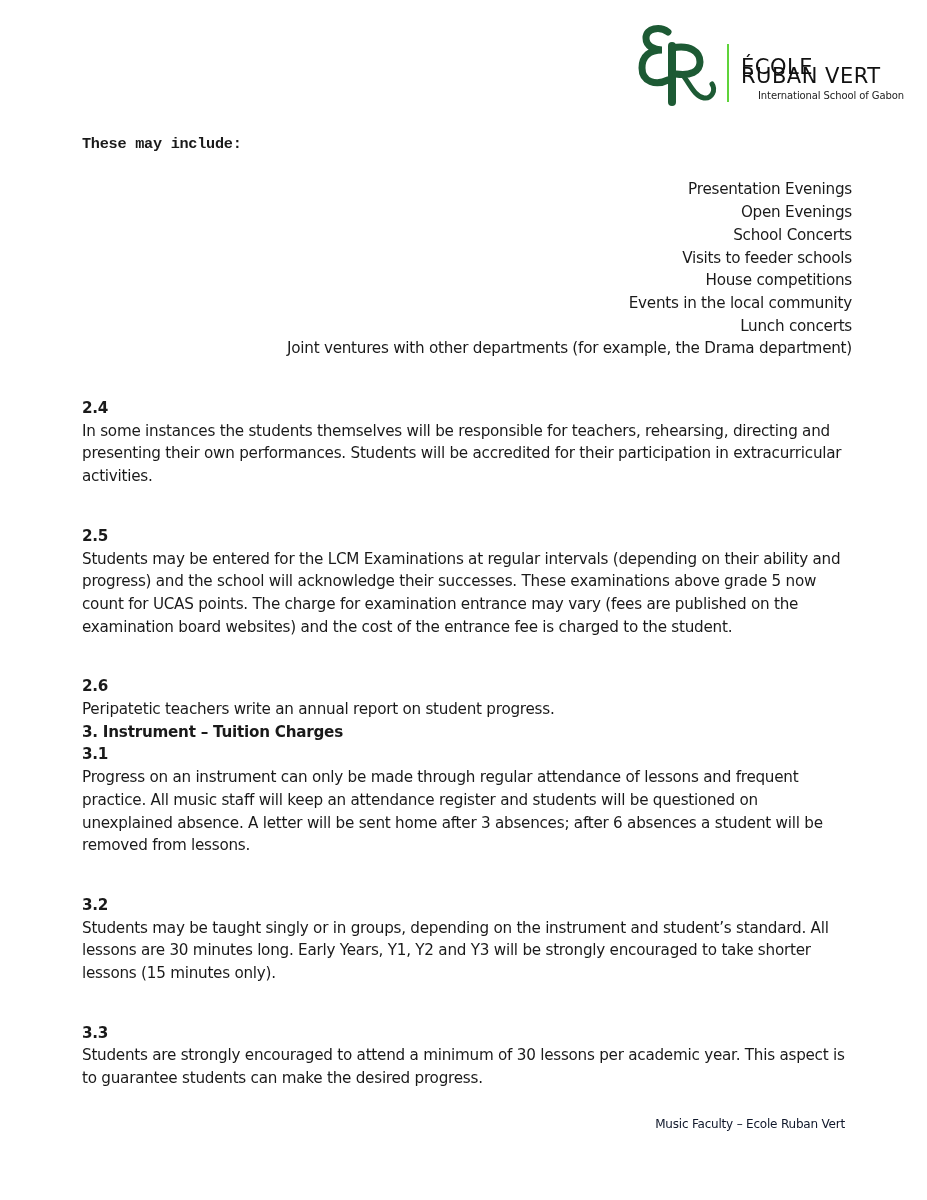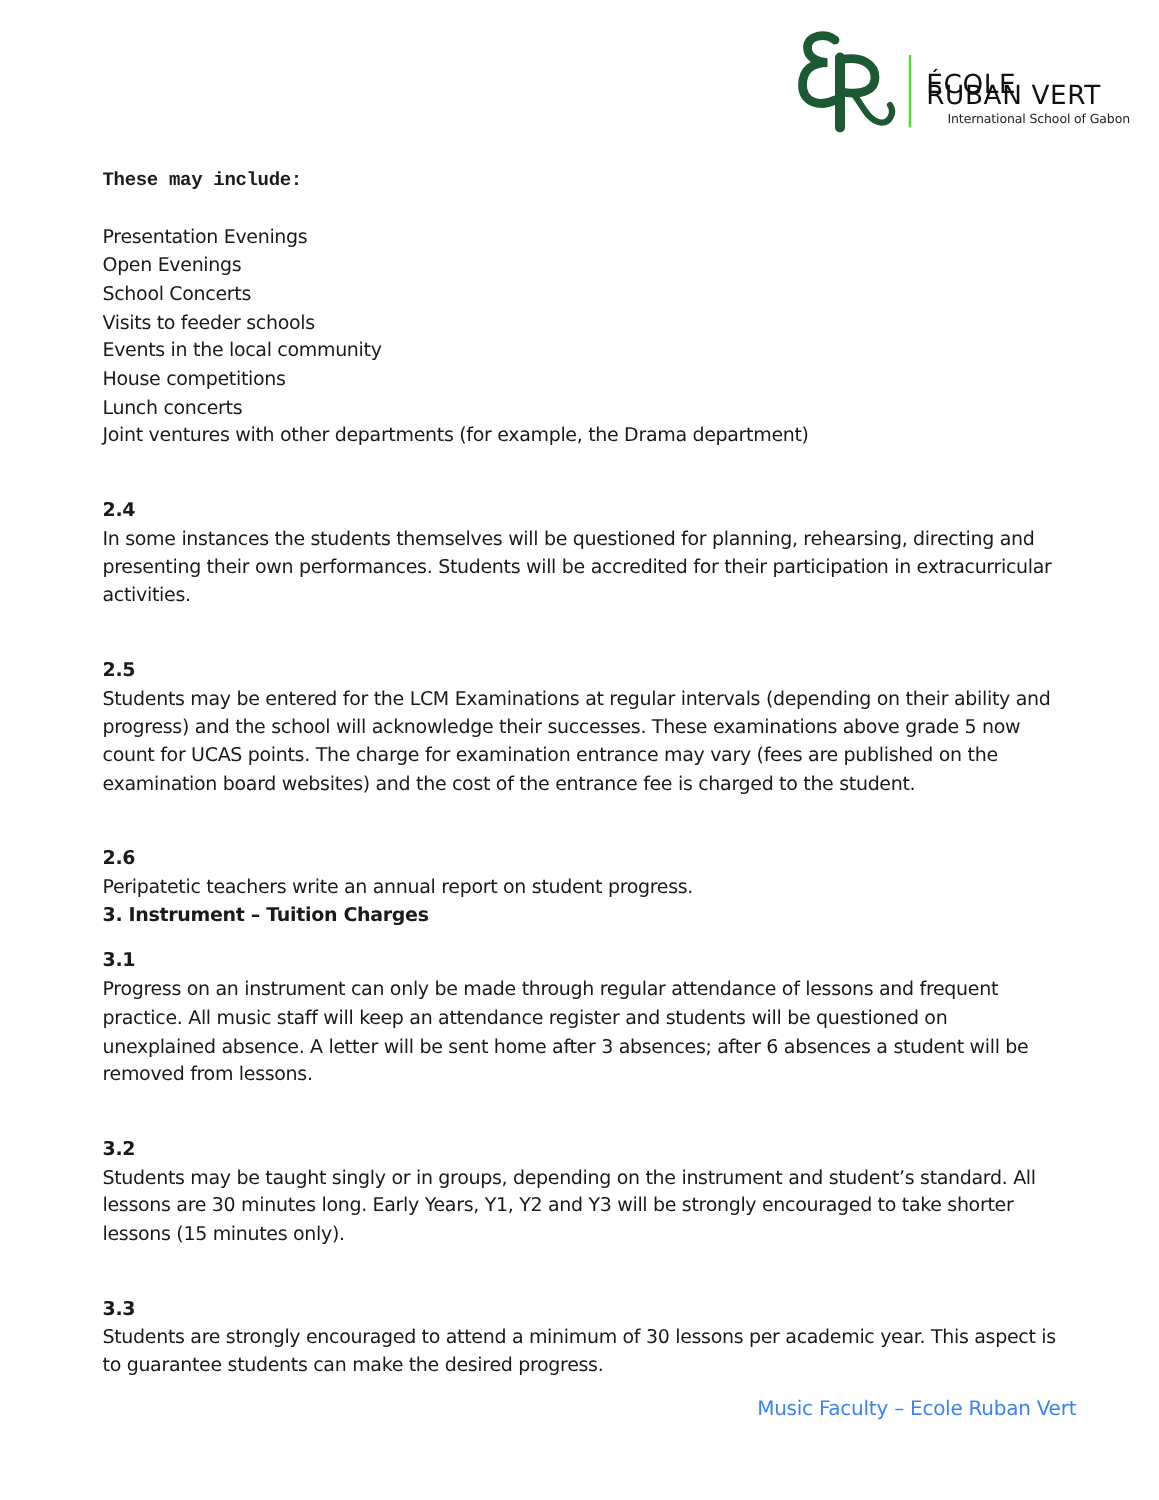--- a/index.html
+++ b/index.html
@@ -64,33 +64,33 @@
       position: absolute;
       left: 82px;
       top: 133px;
       width: 770px;
       font-size: 15.2px;
       line-height: 22.7px;
       letter-spacing: -0.25px;
     }
     .content p { margin: 0; }
     .intro-heading { font-weight: bold; margin-bottom: 22.7px !important; font-family: Liberation Mono, monospace; }
-    .list-item { margin: 0; }
+    .list-item { margin: 0; text-align: right; }
     .section { margin-top: 37px; }
     .sec-num { font-weight: bold; }
     .sec-body { }
     .major-heading { font-weight: bold; margin-top: 23px; }
-    .section.tight { margin-top: 14px; }
+    .section.tight { margin-top: 0; }
 
     .footer {
       position: absolute;
-      right: 66px;
+      right: 82px;
       top: 1117px;
-      font-size: 16px;
-      color: #3b82f6;
+      font-size: 12px;
+      color: #0f172a;
       letter-spacing: -0.2px;
       white-space: nowrap;
     }
   </style>
 </head>
 <body>
 
 <div class="logo">
   <svg class="logo-mark" viewBox="0 0 82 82" xmlns="http://www.w3.org/2000/svg">
     <g fill="none" stroke="#1d5a34" stroke-linecap="round">
@@ -110,29 +110,29 @@
   <div class="logo-sub">International School of Gabon</div>
 </div>
 
 <div class="content">
   <p class="intro-heading">These may include:</p>
   <div>
     <p class="list-item">Presentation Evenings</p>
     <p class="list-item">Open Evenings</p>
     <p class="list-item">School Concerts</p>
     <p class="list-item">Visits to feeder schools</p>
+    <p class="list-item">House competitions</p>
     <p class="list-item">Events in the local community</p>
-    <p class="list-item">House competitions</p>
     <p class="list-item">Lunch concerts</p>
     <p class="list-item">Joint ventures with other departments (for example, the Drama department)</p>
   </div>
 
   <div class="section">
     <p class="sec-num">2.4</p>
-    <p class="sec-body">In some instances the students themselves will be questioned for planning, rehearsing, directing and presenting their own performances. Students will be accredited for their participation in extracurricular activities.</p>
+    <p class="sec-body">In some instances the students themselves will be responsible for teachers, rehearsing, directing and presenting their own performances. Students will be accredited for their participation in extracurricular activities.</p>
   </div>
 
   <div class="section">
     <p class="sec-num">2.5</p>
     <p class="sec-body">Students may be entered for the LCM Examinations at regular intervals (depending on their ability and progress) and the school will acknowledge their successes. These examinations above grade 5 now count for UCAS points. The charge for examination entrance may vary (fees are published on the examination board websites) and the cost of the entrance fee is charged to the student.</p>
   </div>
 
   <div class="section">
     <p class="sec-num">2.6</p>
     <p class="sec-body">Peripatetic teachers write an annual report on student progress.</p>

